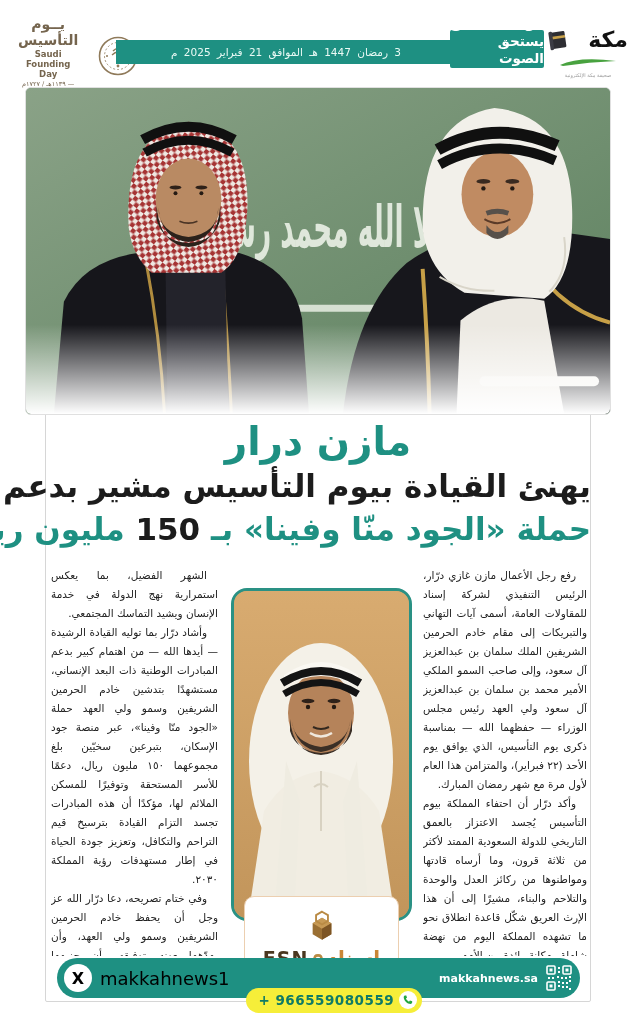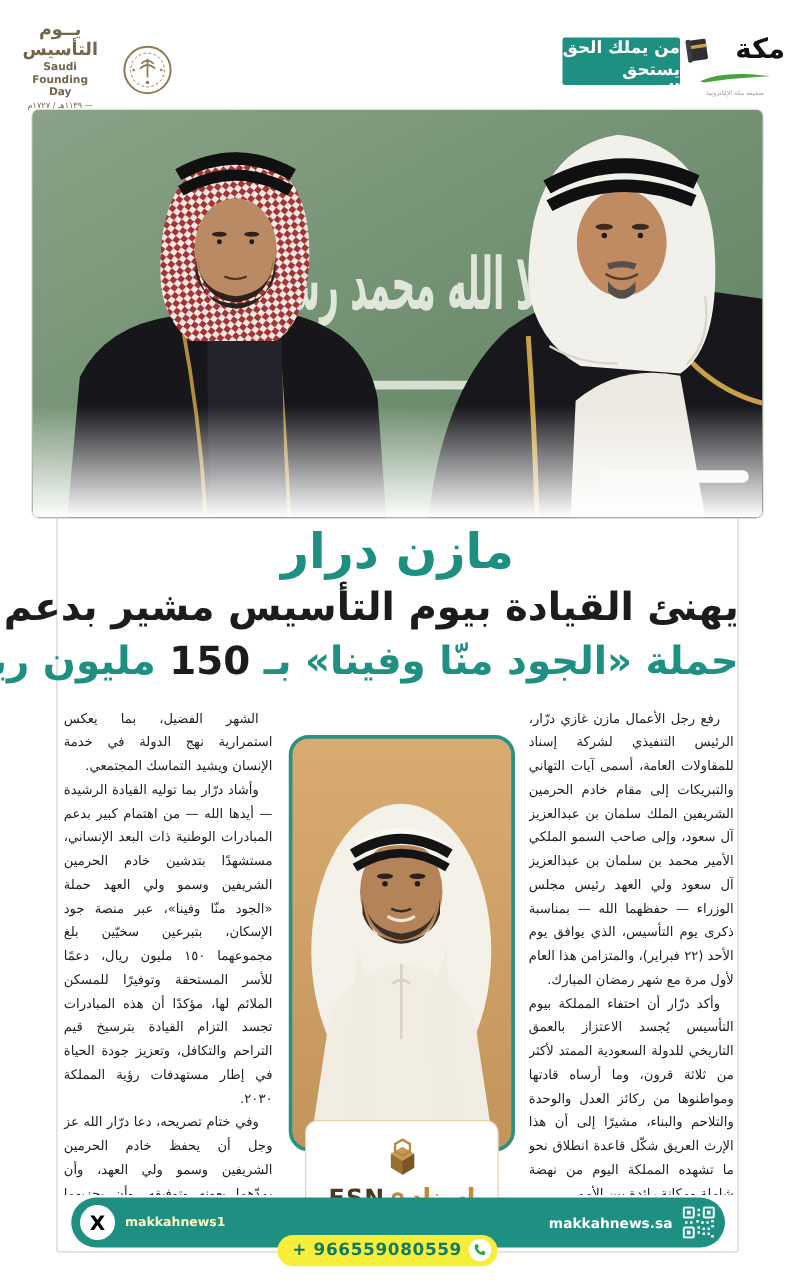--- a/index.html
+++ b/index.html
@@ -18,21 +18,21 @@
   .fd-text{flex:1;text-align:center;direction:rtl;}
   .fd-title{font-size:14px;font-weight:bold;letter-spacing:1px;}
   .fd-en{font-size:8.5px;font-weight:bold;margin-top:1px;}
   .fd-years{font-size:6.5px;margin-top:1px;}
   .fd-emblem{width:40px;height:40px;flex:0 0 40px;}
 
   .date-bar{left:116px;top:40px;width:340px;height:24px;background:var(--teal);color:#eafaf5;
     display:flex;align-items:center;justify-content:center;font-size:10.5px;direction:rtl;word-spacing:3px;}
 
   .slogan-box{left:450px;top:30px;width:94px;height:38px;background:var(--teal);color:#fff;
-    display:flex;flex-direction:column;align-items:center;justify-content:flex-start;direction:rtl;
+    display:flex;flex-direction:column;align-items:center;justify-content:flex-end;direction:rtl;
     font-size:13.5px;font-weight:bold;line-height:1.3;border-radius:2px;}
 
   .mk-logo{left:548px;top:28px;width:80px;height:56px;text-align:center;}
   .mk-row{display:flex;flex-direction:row;align-items:center;justify-content:center;gap:20px;direction:ltr;}
   .mk-cube{width:22px;height:24px;}
   .mk-name{font-size:22px;font-weight:bold;color:#111;line-height:1;}
   .mk-swoosh{width:58px;height:8px;margin:0 auto;}
   .mk-sub{font-size:5px;color:#9a9a9a;margin-top:1px;direction:rtl;}
 
   
@@ -70,21 +70,21 @@
   .esn-en{font-size:19px;font-weight:bold;color:#4a371f;letter-spacing:1px;}
   .esn-arch{font-size:19px;font-weight:bold;color:var(--gold);}
   .esn-ar{font-size:20px;font-weight:bold;color:#c98636;}
 
   
   .footer-bar{left:57px;top:958px;width:523px;height:40px;background:var(--teal);border-radius:20px;
     display:flex;direction:ltr;align-items:center;justify-content:space-between;padding:0 8px 0 7px;z-index:5;}
   .f-group{display:flex;align-items:center;gap:8px;}
   .x-circle{width:28px;height:28px;border-radius:50%;background:#fff;display:flex;align-items:center;justify-content:center;
     color:#000;font-size:16px;font-weight:bold;}
-  .f-handle{color:#fef9c3;font-size:10px;font-weight:bold;}
+  .f-handle{color:#000000;font-size:18px;font-weight:normal;}
   .wa-pill{height:25px;background:var(--yellow);border-radius:13px;display:flex;align-items:center;gap:5px;padding:0 5px 0 12px;margin-top:44px;}
   .wa-num{color:#0f7b66;font-size:13.5px;font-weight:bold;letter-spacing:.5px;}
   .wa-circle{width:18px;height:18px;border-radius:50%;background:#fff;display:flex;align-items:center;justify-content:center;}
   .f-site{color:#fff;font-size:11px;font-weight:bold;}
   .qr{width:26px;height:26px;}
 </style>
 </head>
 <body>
 
 <div class="page">
@@ -98,20 +98,21 @@
     <svg class="fd-emblem" viewBox="0 0 40 40">
       <circle cx="20" cy="20" r="18.5" fill="none" stroke="#8f7a5a" stroke-width="1.6"></circle>
       <circle cx="20" cy="20" r="13.5" fill="none" stroke="#8f7a5a" stroke-width="0.8" stroke-dasharray="2 2"></circle>
       <path d="M20 11 L20 26 M15 15 Q20 10 25 15 M14 19 Q20 13 26 19" fill="none" stroke="#8f7a5a" stroke-width="1.4"></path>
       <circle cx="20" cy="30" r="1.4" fill="#8f7a5a"></circle>
       <circle cx="9" cy="20" r="1" fill="#8f7a5a"></circle>
       <circle cx="31" cy="20" r="1" fill="#8f7a5a"></circle>
     </svg>
   </div>
 
+  <div class="abs date-bar">3 رمضان 1447 هـ الموافق 21 فبراير 2025 م</div>
 
   <div class="abs slogan-box">
     <span>من يملك الحق</span>
     <span>يستحق الصوت</span>
   </div>
 
   <div class="abs mk-logo">
     <div class="mk-row">
       <svg class="mk-cube" viewBox="0 0 22 24">
         <g transform="rotate(-8 11 12)">

